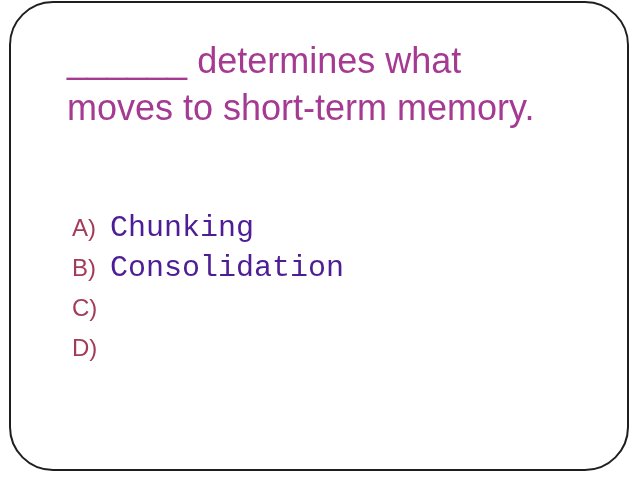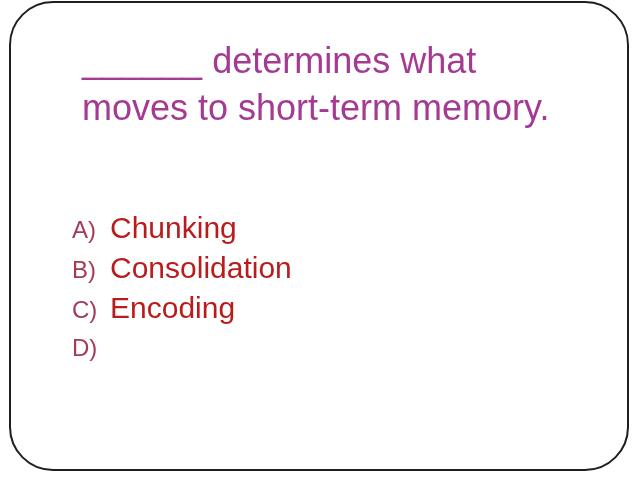--- a/index.html
+++ b/index.html
@@ -21,21 +21,21 @@
     top: 1px;
     width: 620px;
     height: 470px;
     box-sizing: border-box;
     border: 2px solid #1f1f1f;
     border-radius: 44px;
     background: transparent;
   }
   .title {
     position: absolute;
-    left: 82px;
+    left: 67px;
     top: 37px;
     width: 540px;
     font-size: 36px;
     line-height: 47px;
     font-weight: 400;
     color: #a53a92;
     letter-spacing: 0px;
     white-space: nowrap;
   }
   .options {
@@ -51,21 +51,22 @@
     white-space: nowrap;
   }
   .option-label {
     display: inline-block;
     width: 38px;
     font-size: 24px;
     color: #a43b57;
   }
   .option-text {
     font-size: 30px;
-    color: #b91c1c;
+    color: #4c1d95;
+    font-family: Liberation Mono, monospace;
   }
 </style>
 </head>
 <body>
 
 <div class="slide">
   <div class="frame"></div>
 
   <div class="title">
     <div>______ determines what</div>
@@ -76,19 +77,18 @@
     <div class="option-row">
       <span class="option-label">A)</span>
       <span class="option-text">Chunking</span>
     </div>
     <div class="option-row">
       <span class="option-label">B)</span>
       <span class="option-text">Consolidation</span>
     </div>
     <div class="option-row">
       <span class="option-label">C)</span>
-      <span class="option-text">Encoding</span>
     </div>
     <div class="option-row">
       <span class="option-label">D)</span>
     </div>
   </div>
 </div>
 
 </body></html>

